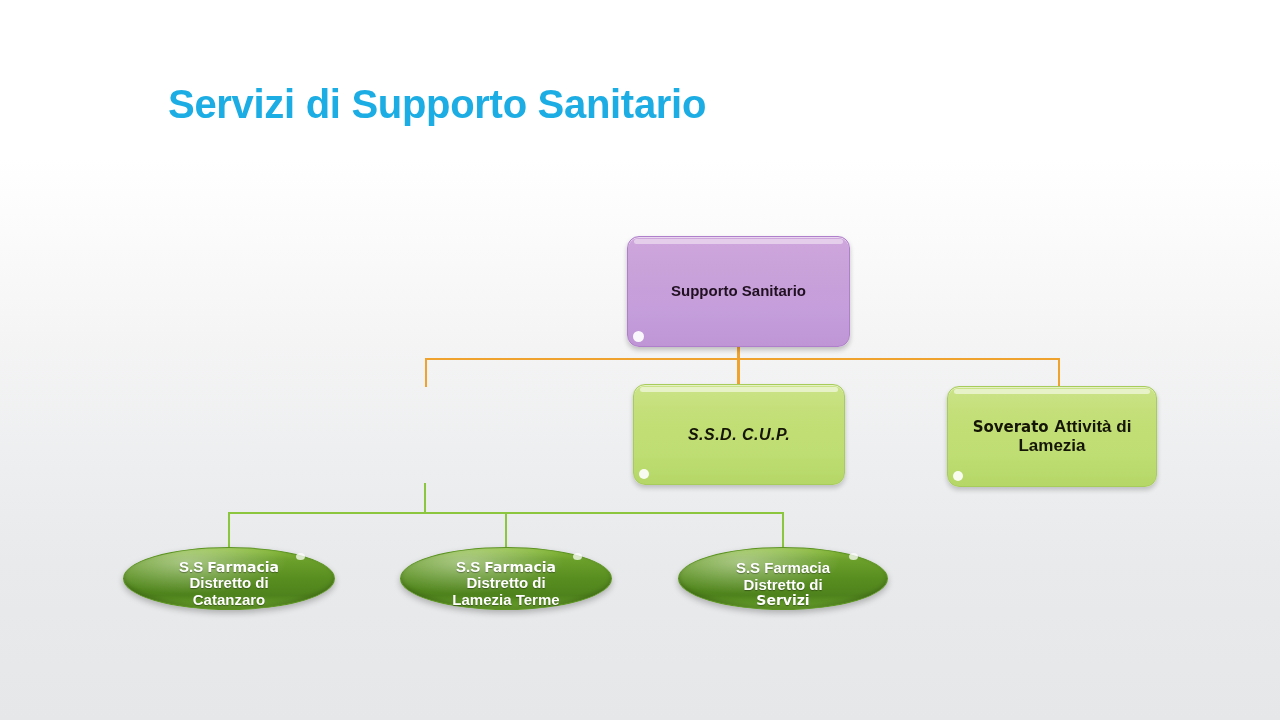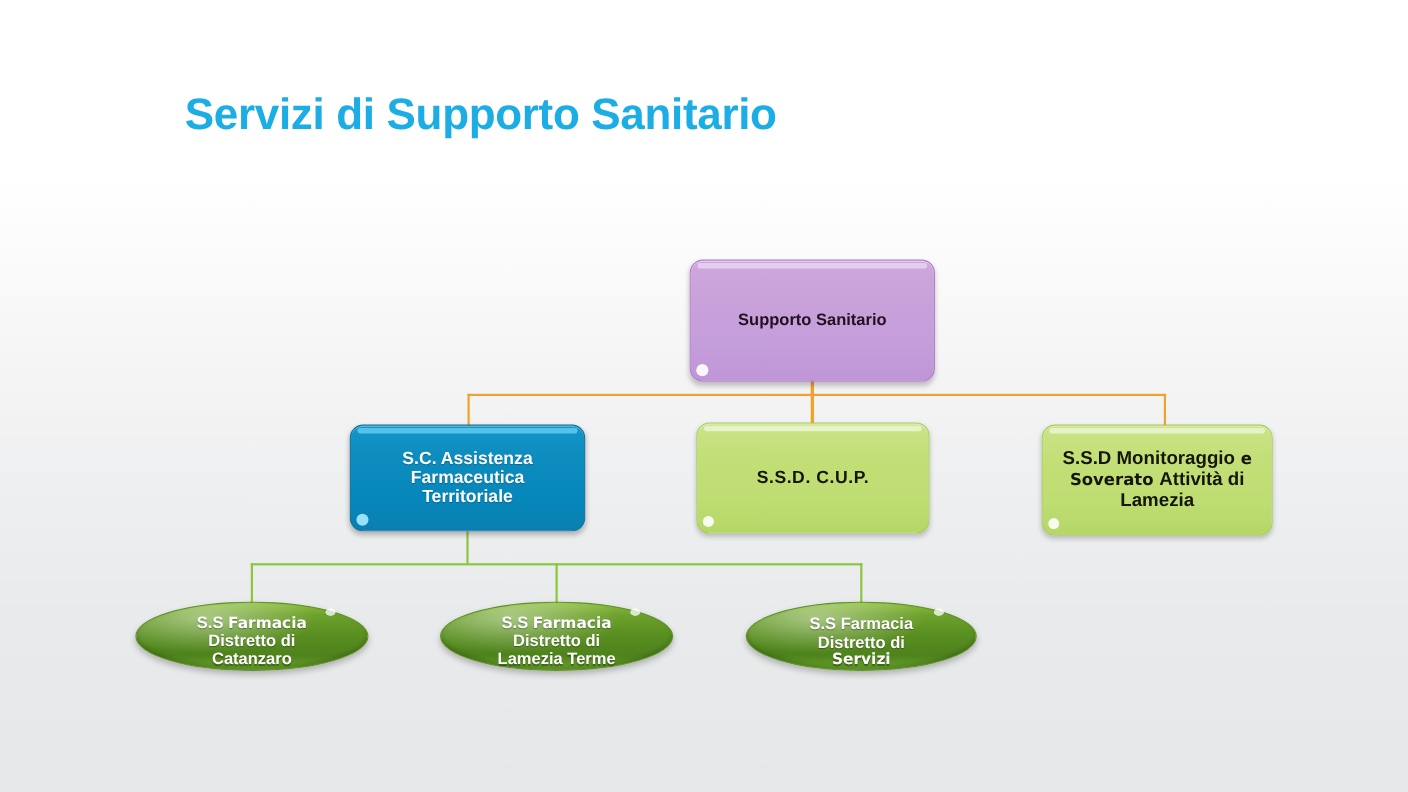--- a/index.html
+++ b/index.html
@@ -136,21 +136,21 @@
   .box-lgreen::after {
     content: "";
     position: absolute;
     left: 5px; bottom: 5px;
     width: 10px; height: 10px;
     border-radius: 50%;
     background: #ffffff;
     opacity: 0.9;
   }
 
-  #box-cup { font-size: 16px; letter-spacing: 0.5px; }
+  #box-cup { font-size: 16px; letter-spacing: 0.5px; font-style: italic; }
   #box-mon { font-size: 17px; line-height: 1.1; }
   #box-mon .inner { padding: 0; margin: 0 -7px; }
   #box-mon .thin { font-family: "DejaVu Sans", sans-serif; font-size: 15px; }
 
   
   .node-ellipse {
     position: absolute;
     box-sizing: border-box;
     border-radius: 50%;
     display: flex;
@@ -196,35 +196,27 @@
   <div class="conn conn-green" style="left:424px; top:483px; width:2px; height:30px;"></div>
   <div class="conn conn-green" style="left:228px; top:512px; width:556px; height:2px;"></div>
   <div class="conn conn-green" style="left:228px; top:512px; width:2px; height:38px;"></div>
   <div class="conn conn-green" style="left:505px; top:512px; width:2px; height:38px;"></div>
   <div class="conn conn-green" style="left:782px; top:512px; width:2px; height:38px;"></div>
 
   <div class="node-box" id="box-root" style="left:627px; top:222px; width:223px; height:111px;margin-top:14px;">
     <div class="inner">Supporto Sanitario</div>
   </div>
 
-  <div class="node-box" id="box-farma" style="left:318px; top:386px; width:214px; height:97px;">
-    <div class="inner">
-      <div>S.C. Assistenza</div>
-      <div>Farmaceutica</div>
-      <div>Territoriale</div>
-    </div>
-  </div>
 
   <div class="node-box box-lgreen" id="box-cup" style="left:633px; top:384px; width:212px; height:101px;">
     <div class="inner">S.S.D.   C.U.P.</div>
   </div>
 
   <div class="node-box box-lgreen" id="box-mon" style="left:947px; top:386px; width:210px; height:101px;">
     <div class="inner">
-      <div><span>S.S.D   Monitoraggio</span><span class="thin"> e</span></div>
       <div><span class="thin">Soverato </span><span>Attività di</span></div>
       <div>Lamezia</div>
     </div>
   </div>
 
   <div class="node-ellipse" style="left:123px; top:547px; width:212px; height:63px;">
     <div class="inner">
       <div><span>S.S </span><span class="thin">Farmacia</span></div>
       <div>Distretto di</div>
       <div>Catanzaro</div>

